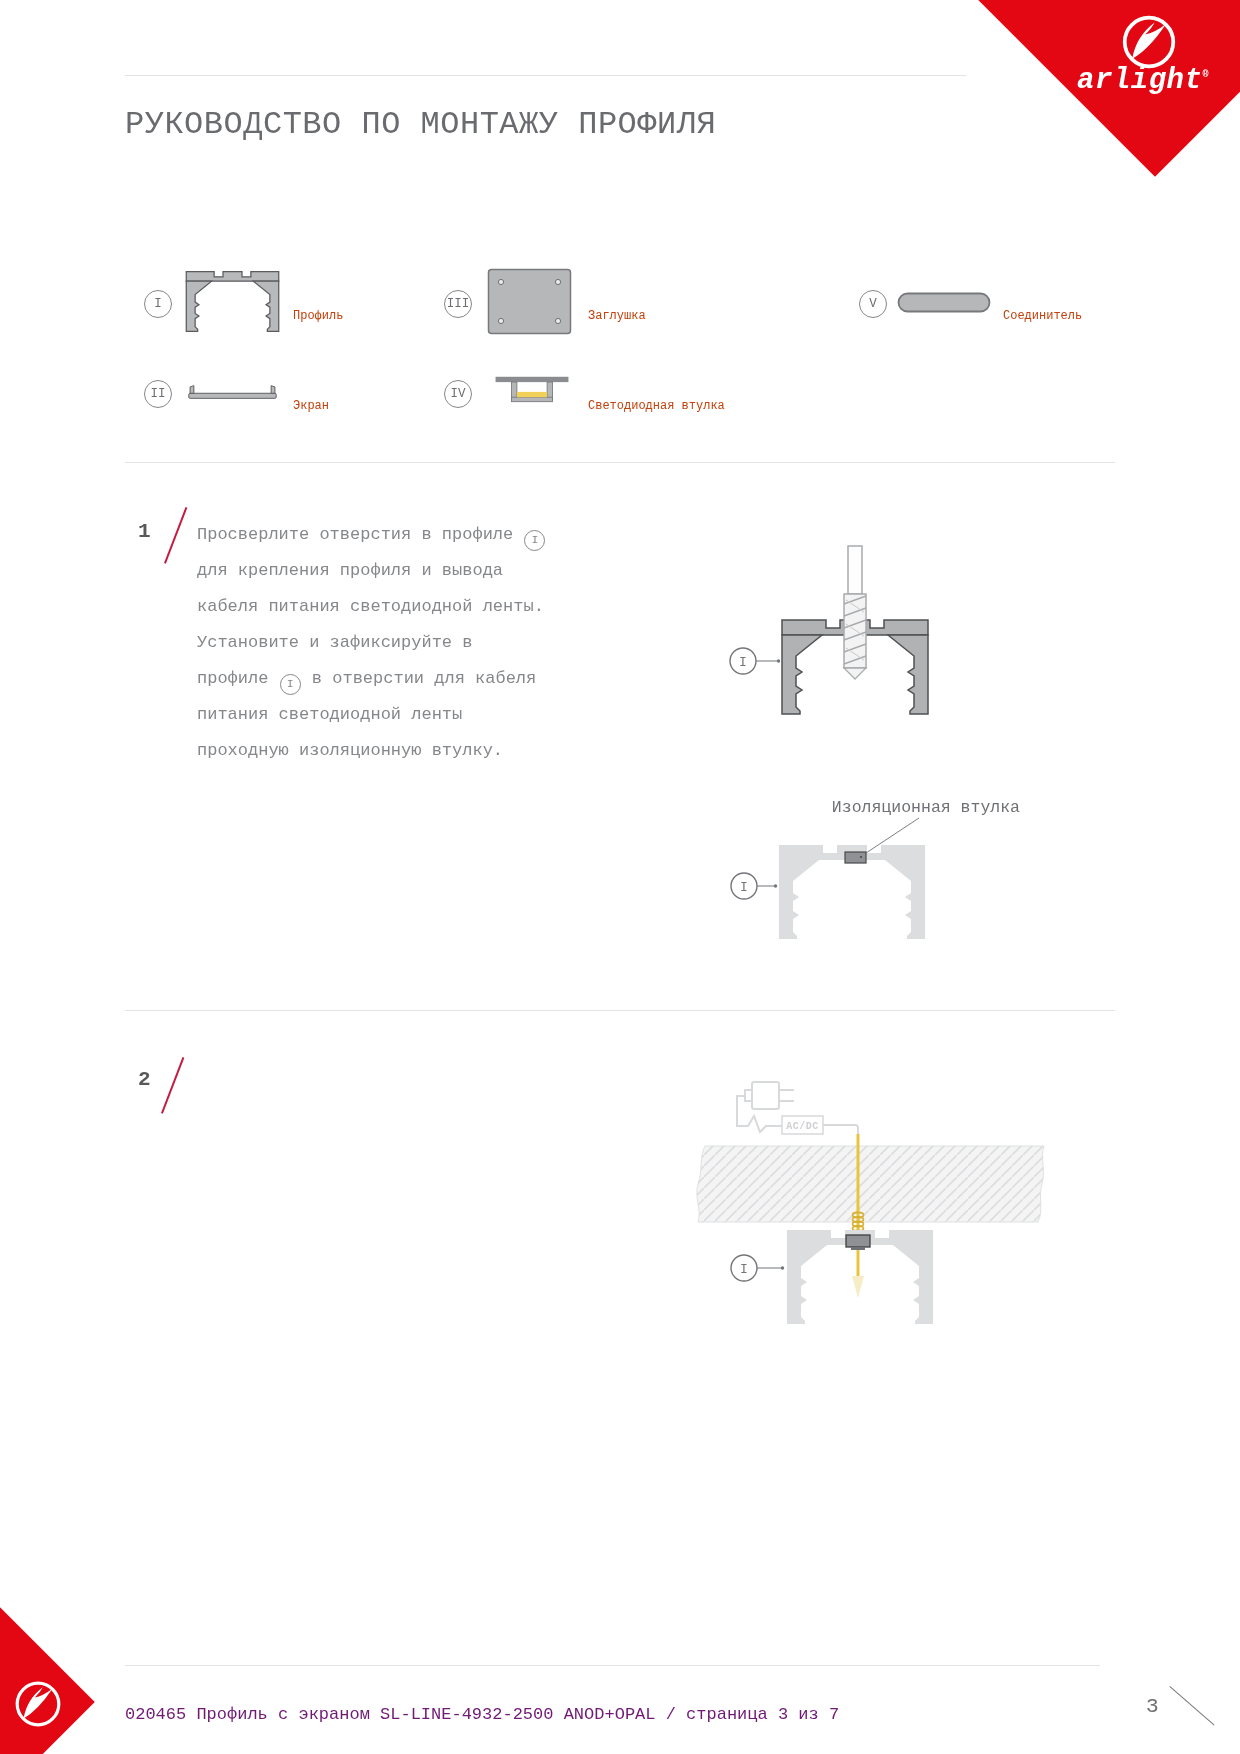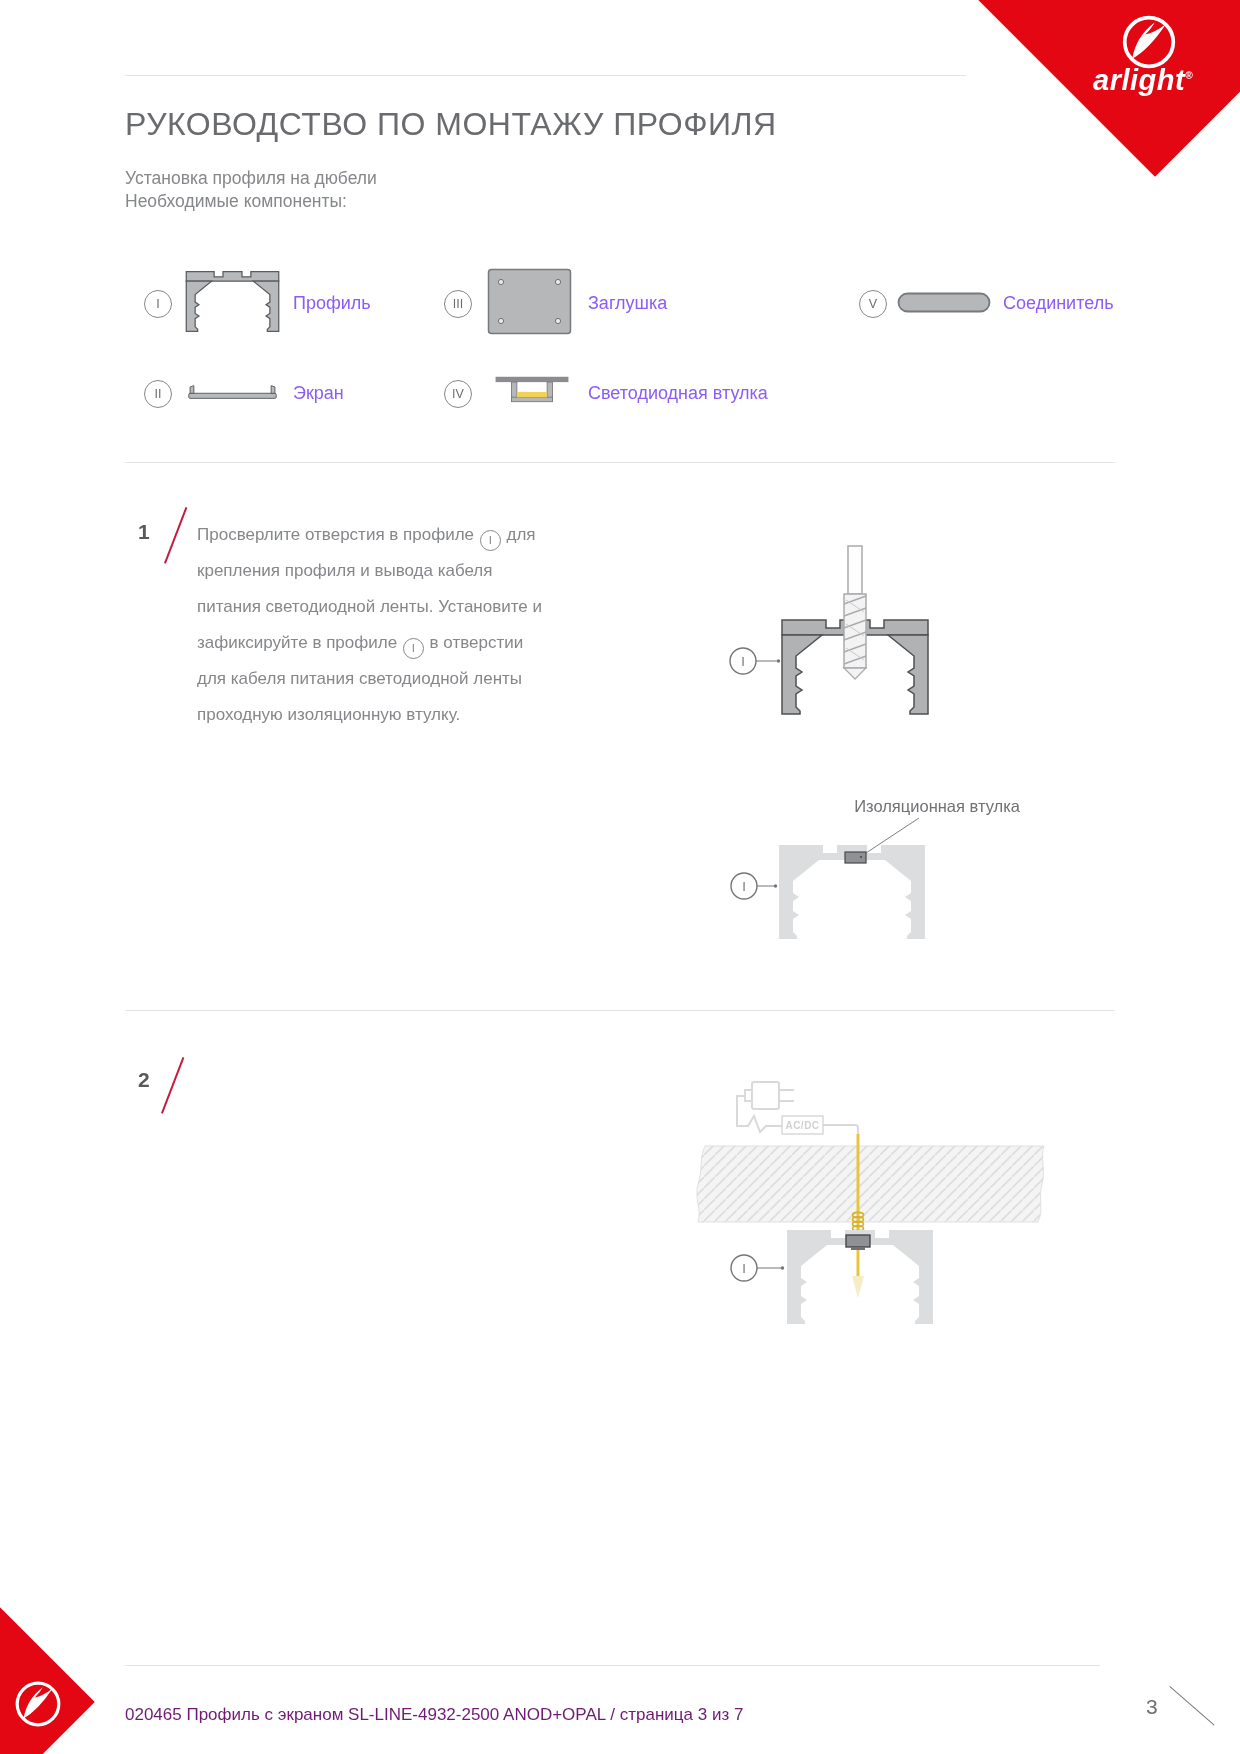--- a/index.html
+++ b/index.html
@@ -1,26 +1,26 @@
 <!DOCTYPE html>
 <html><head>
 <meta charset="utf-8">
 <style>
   html,body{margin:0;padding:0;background:#fff;}
   #page{position:relative;width:1240px;height:1754px;background:#ffffff;overflow:hidden;
-        font-family:Liberation Sans, sans-serif;}
+        font-family:Liberation Mono, monospace;}
   .abs{position:absolute;}
   .hr{position:absolute;height:1px;background:#e2e3e5;}
   .diamond{position:absolute;background:#e30613;transform:rotate(45deg);}
   .title{position:absolute;left:125px;top:106px;font-size:32px;font-weight:300;
          letter-spacing:.5px;color:#6a6b6e;text-align:right;}
   .subtitle{position:absolute;left:125px;top:167px;font-size:17.5px;line-height:23px;color:#85878a;}
   .num-circ{position:absolute;width:26px;height:26px;border:1.5px solid #85878a;border-radius:50%;
             color:#6d6e71;font-size:12.5px;display:flex;align-items:center;justify-content:center;}
-  .comp-label{position:absolute;font-size:18px;color:#8b5cf6;}
+  .comp-label{position:absolute;font-size:12px;color:#c2410c;margin-top:16px;}
   .step-num{position:absolute;font-size:21px;font-weight:bold;color:#58595b;}
   .slash{position:absolute;width:2.4px;height:60px;background:#c41c41;
          transform:rotate(21deg);transform-origin:bottom left;}
   .step-text{position:absolute;left:197px;width:356px;font-size:17px;line-height:36px;color:#85878a;}
   .circ{display:inline-flex;width:19px;height:19px;border:1.3px solid #85878a;border-radius:50%;
         align-items:center;justify-content:center;font-size:11.5px;color:#85878a;
         vertical-align:-4px;margin:0 1px;}
   .footer-text{position:absolute;left:125px;top:1705px;font-size:17px;color:#701a75;}
   .page-num{position:absolute;left:1146px;top:1695px;font-size:21px;color:#6d6e71;}
   .page-slash{position:absolute;left:1170px;top:1686px;width:59px;height:1.2px;background:#77797c;
@@ -55,24 +55,20 @@
 
   <div class="hr" style="left:125px;top:75px;width:841px"></div>
 
   <div class="diamond" style="width:250px;height:250px;left:1030px;top:-125px"></div>
   <svg class="abs" style="left:1121px;top:14px" width="56" height="56" viewBox="0 0 60 60">
     <use href="#arlight-glyph"></use>
   </svg>
   <div class="brand-text"><span>arlight</span><sup>®</sup></div>
 
   <div class="title">РУКОВОДСТВО ПО МОНТАЖУ ПРОФИЛЯ</div>
-  <div class="subtitle">
-    <div>Установка профиля на дюбели</div>
-    <div>Необходимые компоненты:</div>
-  </div>
 
   <div class="num-circ" style="left:144px;top:290px">I</div>
   <svg class="abs" style="left:185px;top:270px" width="95" height="63" viewBox="0 0 150 98">
     <use href="#profile-shape" fill="#b7b9bb" stroke="#5b5c5f" stroke-width="2"></use>
   </svg>
   <div class="comp-label" style="left:293px;top:293px">Профиль</div>
 
   <div class="num-circ" style="left:444px;top:290px">III</div>
   <svg class="abs" style="left:487px;top:268px" width="85" height="67" viewBox="0 0 85 67">
     <rect x="1.5" y="1.5" width="82" height="64" rx="3" fill="#b5b7b9" stroke="#77797c" stroke-width="1.5"></rect>

